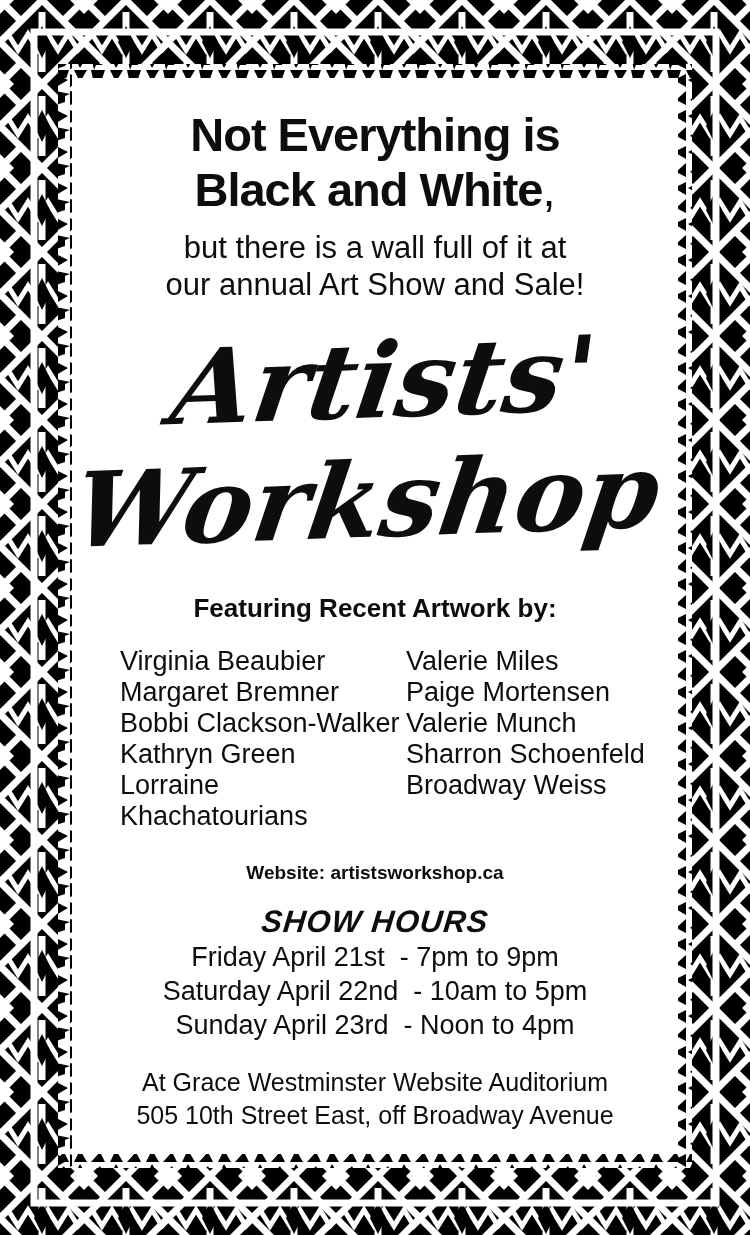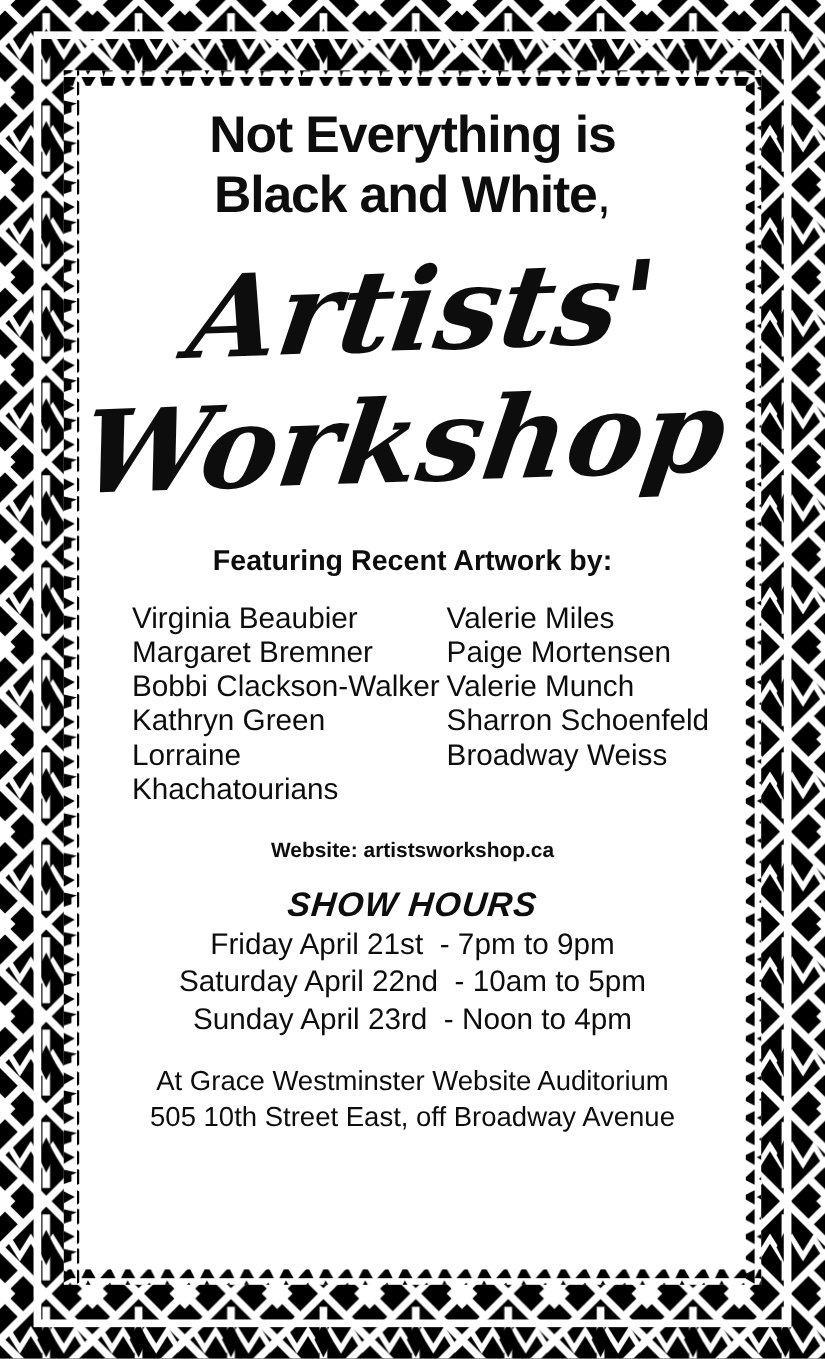--- a/index.html
+++ b/index.html
@@ -4,21 +4,21 @@
 <style>
   html,body { margin:0; padding:0; }
   body {
     width:750px; height:1235px; position:relative; overflow:hidden;
     background:#000;
     font-family:"Liberation Sans", sans-serif;
     color:#0d0d0d;
   }
   .border-svg { position:absolute; left:0; top:0; }
   .content {
-    position:absolute; left:58px; top:60px; width:634px; height:1104px;
+    position:absolute; left:58px; top:73px; width:634px; height:1104px;
     text-align:center;
   }
   .title {
     font-weight:bold; font-size:47px; line-height:55px;
     margin-top:34px; letter-spacing:-1px;
   }
   .title .comma { font-weight:normal; letter-spacing:0; }
   .subtitle { font-size:31px; line-height:37px; margin-top:12px; }
   .script-logo {
     margin-top:22px;
@@ -96,20 +96,24 @@
   <rect x="678" y="64" width="14" height="1104" fill="url(#teethRight)"></rect>
 </svg>
 
 <div class="content">
 
   <div class="title">
     <div>Not Everything is</div>
     <div><span>Black and White</span><span class="comma">,</span></div>
   </div>
 
+  <div class="subtitle">
+    <div>but there is a wall full of it at</div>
+    <div>our annual Art Show and Sale!</div>
+  </div>
 
   <div class="script-logo">
     <div class="script-line1">Artists'</div>
     <div class="script-line2">Workshop</div>
   </div>
 
   <div class="featuring">Featuring Recent Artwork by:</div>
 
   <div class="artists">
     <ul class="col-left">

